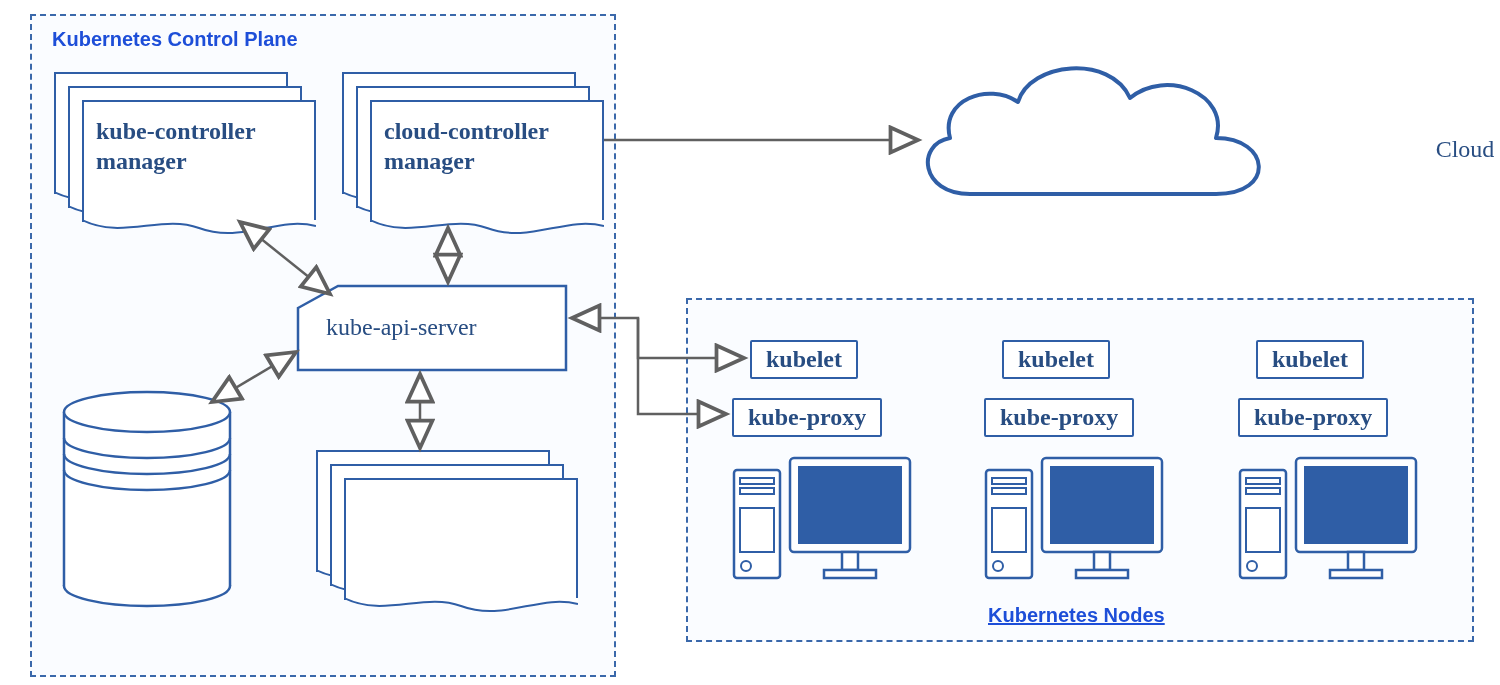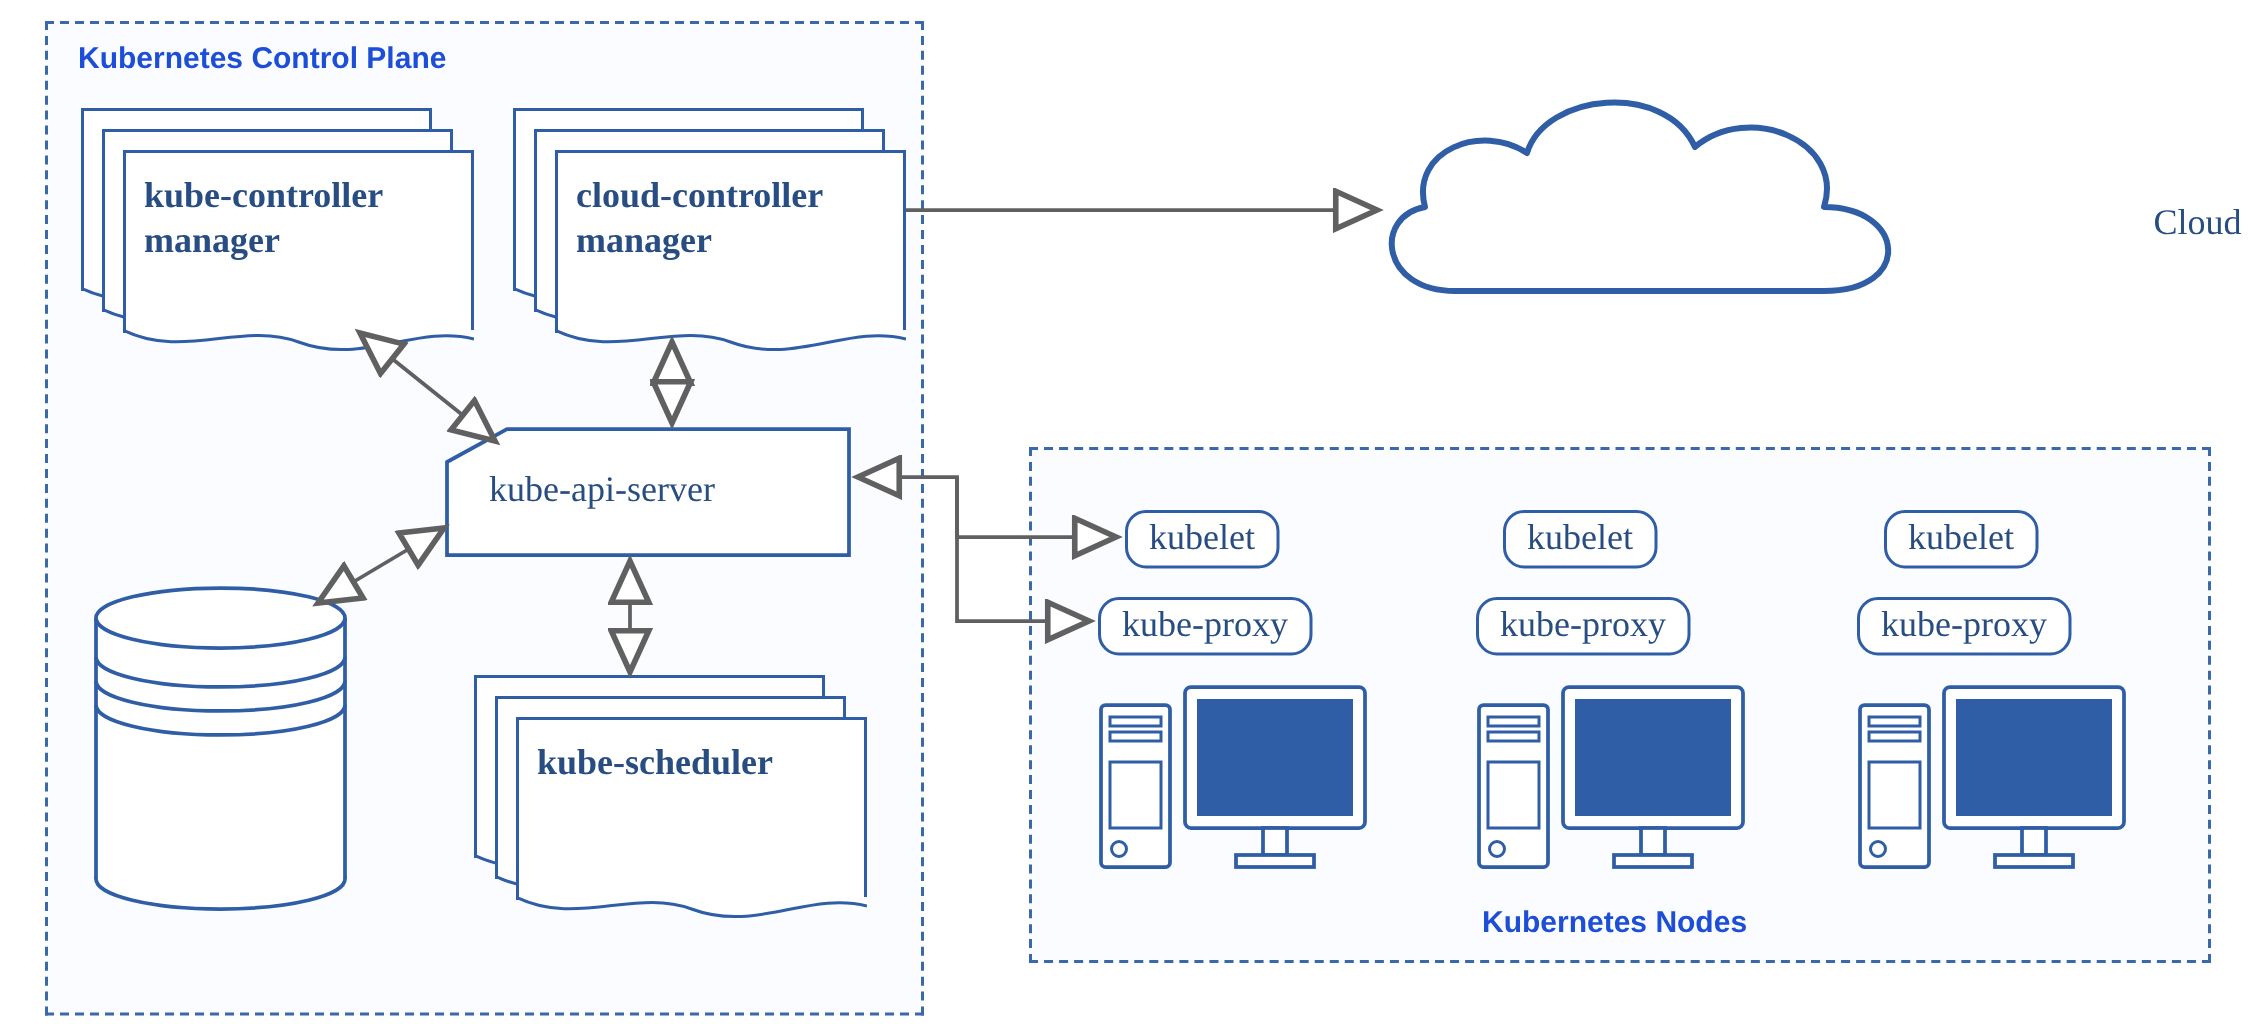--- a/index.html
+++ b/index.html
@@ -26,21 +26,21 @@
 
   
   .cyl { position: absolute; }
   .cyl .txt { position: absolute; width: 100%; text-align: center; top: 130px; }
 
   
   .cloud-wrap { position: absolute; }
   .cloud-wrap .txt { position: absolute; width: 100%; text-align: center; top: 92px; font-size: 24px; }
 
   
-  .pill { position: absolute; border: 2px solid #2f5ea6; background: #fff; border-radius: 14px; padding: 4px 14px; text-align: center; }
+  .pill { position: absolute; border: 2px solid #2f5ea6; background: #fff; border-radius: 2px; padding: 4px 14px; text-align: center; font-weight: bold; }
 
   
   .arrow-layer { position: absolute; left: 0; top: 0; width: 1500px; height: 685px; pointer-events: none; }
 
   
   .node-pc { position: absolute; }
 
 </style>
 </head>
 <body>
@@ -130,21 +130,20 @@
         </svg>
       </div>
     </div>
   <div class="sheet s1">
     <div class="tear">
         <svg width="234" height="24">
           <path d="M0 0 C40 20 80 -6 117 8 C160 24 195 -4 234 6 L234 0 Z" fill="#fff"></path>
           <path d="M0 0 C40 20 80 -6 117 8 C160 24 195 -4 234 6" stroke="#2f5ea6" stroke-width="2" fill="none"></path>
         </svg>
       </div>
-    <span class="txt k-label">kube-scheduler</span>
   </div>
 </div>
 
 <div class="cyl" style="left:62px; top:390px; width:170px; height:210px;">
   <svg width="170" height="220">
     <ellipse cx="85" cy="196" rx="83" ry="20" fill="#fff" stroke="#2f5ea6" stroke-width="2.5"></ellipse>
     <rect x="2" y="22" width="166" height="174" fill="#fff"></rect>
     <line x1="2" y1="22" x2="2" y2="196" stroke="#2f5ea6" stroke-width="2.5"></line>
     <line x1="168" y1="22" x2="168" y2="196" stroke="#2f5ea6" stroke-width="2.5"></line>
     <path d="M2 80 A83 20 0 0 0 168 80" fill="none" stroke="#2f5ea6" stroke-width="2.5"></path>
@@ -161,21 +160,21 @@
              C30 56 78 38 108 58
              C120 18 200 10 220 54
              C256 24 320 50 306 94
              C360 94 366 150 306 150
              Z" fill="#fff" stroke="#2f5ea6" stroke-width="4" stroke-linejoin="round"></path>
   </svg>
   <span class="txt k-label">Cloud</span>
 </div>
 
 <div class="panel-dashed" style="left:686px; top:298px; width:784px; height:340px;"></div>
-<div class="panel-title" style="left:988px; top:604px; text-align:left;">Kubernetes Nodes</div>
+<div class="panel-title" style="left:988px; top:604px; text-align:left;text-decoration:underline;">Kubernetes Nodes</div>
 
 <div class="pill k-label" style="left:750px; top:340px;">kubelet</div>
 <div class="pill k-label" style="left:732px; top:398px;">kube-proxy</div>
 <div class="node-pc" style="left:728px; top:448px;">
   <svg width="190" height="140">
     <rect x="6" y="22" width="46" height="108" rx="3" fill="#fff" stroke="#2f5ea6" stroke-width="2.5"></rect>
     <rect x="12" y="30" width="34" height="6" fill="none" stroke="#2f5ea6" stroke-width="2"></rect>
     <rect x="12" y="40" width="34" height="6" fill="none" stroke="#2f5ea6" stroke-width="2"></rect>
     <rect x="12" y="60" width="34" height="44" fill="none" stroke="#2f5ea6" stroke-width="2"></rect>
     <circle cx="18" cy="118" r="5" fill="none" stroke="#2f5ea6" stroke-width="2"></circle>

